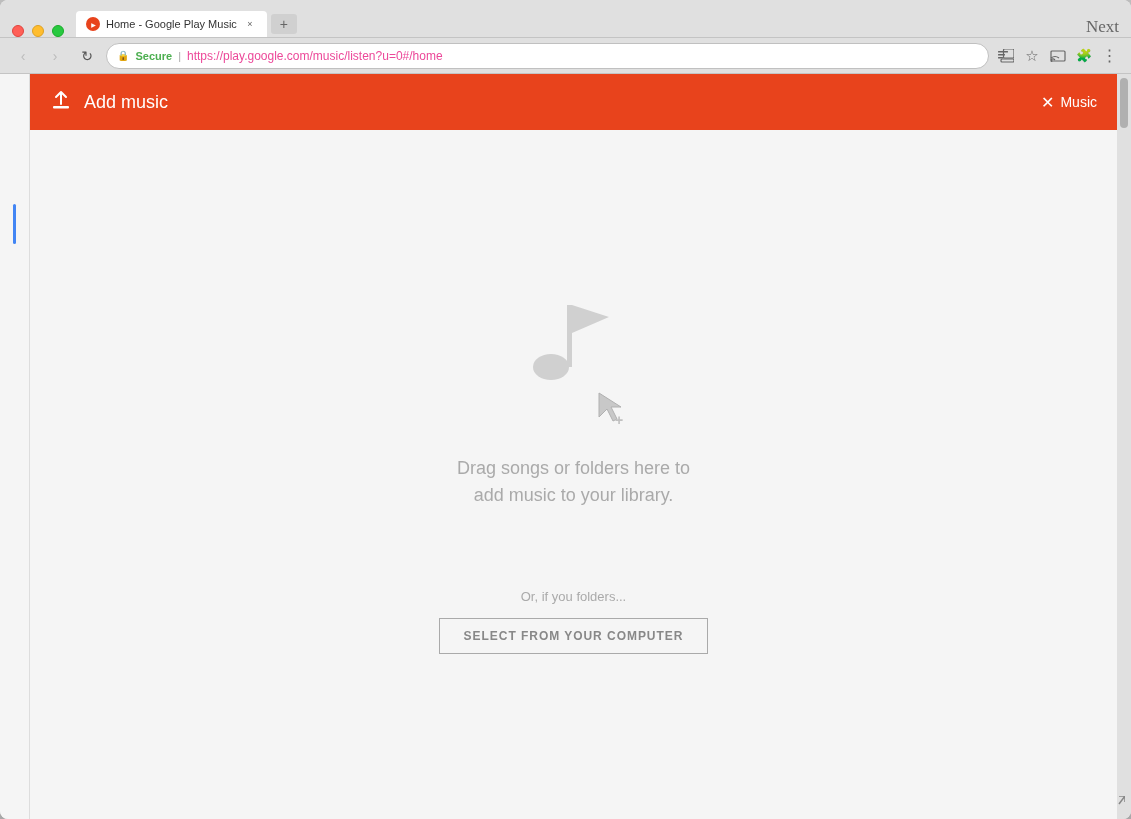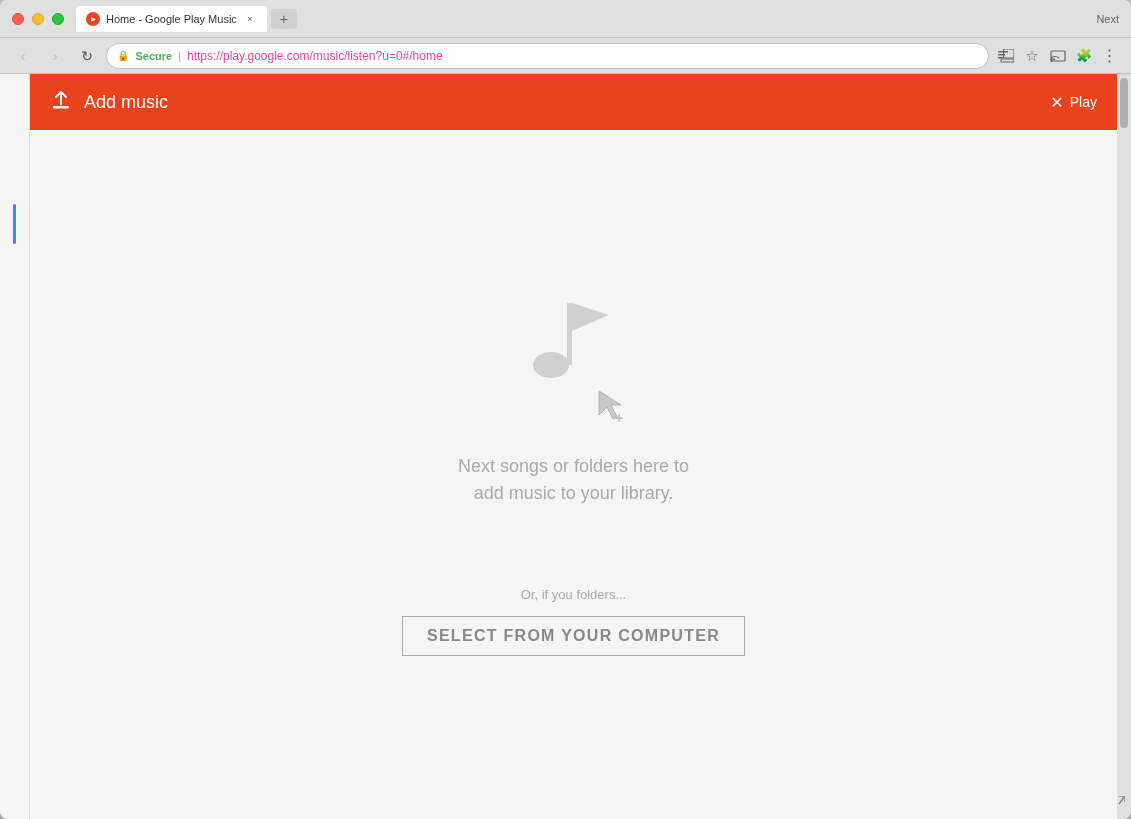--- a/index.html
+++ b/index.html
@@ -22,21 +22,21 @@
       display: flex;
       flex-direction: column;
       box-shadow: 0 20px 60px rgba(0,0,0,0.4);
     }
 
     
     .title-bar {
       height: 38px;
       background: #e0e0e0;
       display: flex;
-      align-items: center;
+      align-items: flex-end;
       padding: 0 12px;
       flex-shrink: 0;
       border-bottom: 1px solid #c4c4c4;
     }
 
     .traffic-lights {
       display: flex;
       gap: 8px;
       margin-right: 12px;
     }
@@ -109,22 +109,23 @@
       display: flex;
       align-items: center;
       justify-content: center;
       font-size: 14px;
       color: #666;
       cursor: pointer;
     }
 
     .title-bar-right {
       margin-left: auto;
-      font-size: 11px;
+      font-size: 17px;
       color: #666;
+      font-family: Liberation Serif, serif;
     }
 
     
     .nav-bar {
       height: 36px;
       background: #e0e0e0;
       display: flex;
       align-items: center;
       padding: 0 10px;
       gap: 6px;
@@ -327,21 +328,21 @@
     .prefer-text {
       color: #aaa;
       font-size: 13px;
       margin-bottom: 14px;
     }
 
     .select-btn {
       border: 1.5px solid #aaa;
       background: transparent;
       color: #888;
-      font-size: 16px;
+      font-size: 12px;
       font-weight: 600;
       letter-spacing: 0.08em;
       padding: 10px 24px;
       cursor: pointer;
       text-transform: uppercase;
     }
 
     
     .scrollbar {
       position: absolute;
@@ -450,42 +451,42 @@
         <div class="panel-header">
           <span class="upload-icon">
             <svg width="22" height="22" viewBox="0 0 22 22" fill="white">
               <path d="M11 3 L11 15 M6 8 L11 3 L16 8" stroke="white" stroke-width="2" fill="none" stroke-linecap="round" stroke-linejoin="round"></path>
               <rect x="3" y="17" width="16" height="2.5" rx="1" fill="white"></rect>
             </svg>
           </span>
           <span class="panel-title">Add music</span>
           <button class="close-btn">
             <span class="close-x">✕</span>
-            <span>Play</span>
+            <span>Music</span>
           </button>
         </div>
 
         <div class="drop-zone">
 
           <div class="music-icon-container">
             <svg class="music-note-svg" width="90" height="100" viewBox="0 0 90 100">
 
               <ellipse cx="22" cy="72" rx="18" ry="13" fill="#d0d0d0"></ellipse>
               <rect x="38" y="10" width="5" height="62" fill="#d0d0d0"></rect>
 
               <path d="M43 10 L80 22 L43 38 Z" fill="#d0d0d0"></path>
             </svg>
 
             <svg class="cursor-plus-svg" width="36" height="36" viewBox="0 0 36 36">
               <polygon points="6,4 6,28 14,20 20,32 24,30 18,18 28,18" fill="#c8c8c8" stroke="#b0b0b0" stroke-width="1"></polygon>
               <text x="22" y="36" font-size="14" fill="#c0c0c0" font-weight="bold">+</text>
             </svg>
           </div>
 
-          <div class="drag-text" style="white-space:pre-line;">Next songs or folders here to
+          <div class="drag-text" style="white-space:pre-line;">Drag songs or folders here to
 add music to your library.</div>
 
           <div class="prefer-text">Or, if you folders...</div>
 
           <button class="select-btn">SELECT FROM YOUR COMPUTER</button>
         </div>
 
       </div>
 
       <div class="scrollbar">

